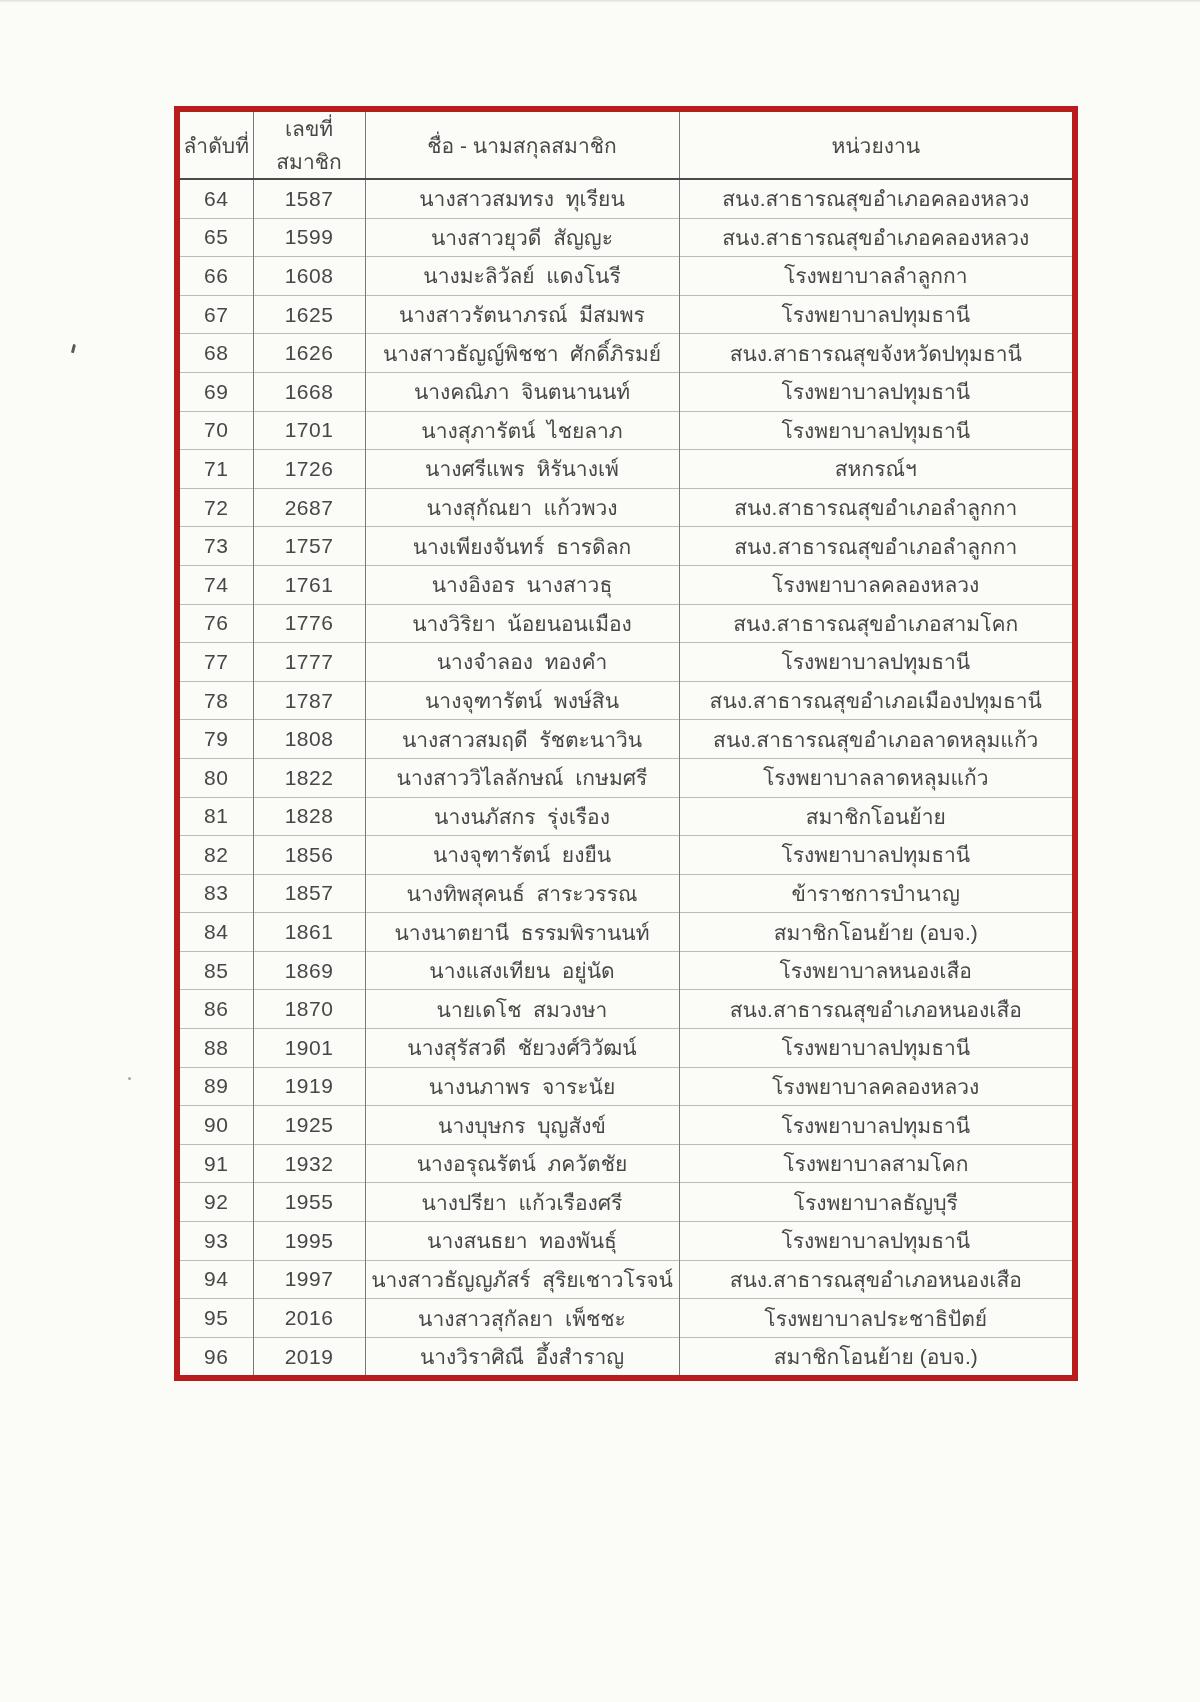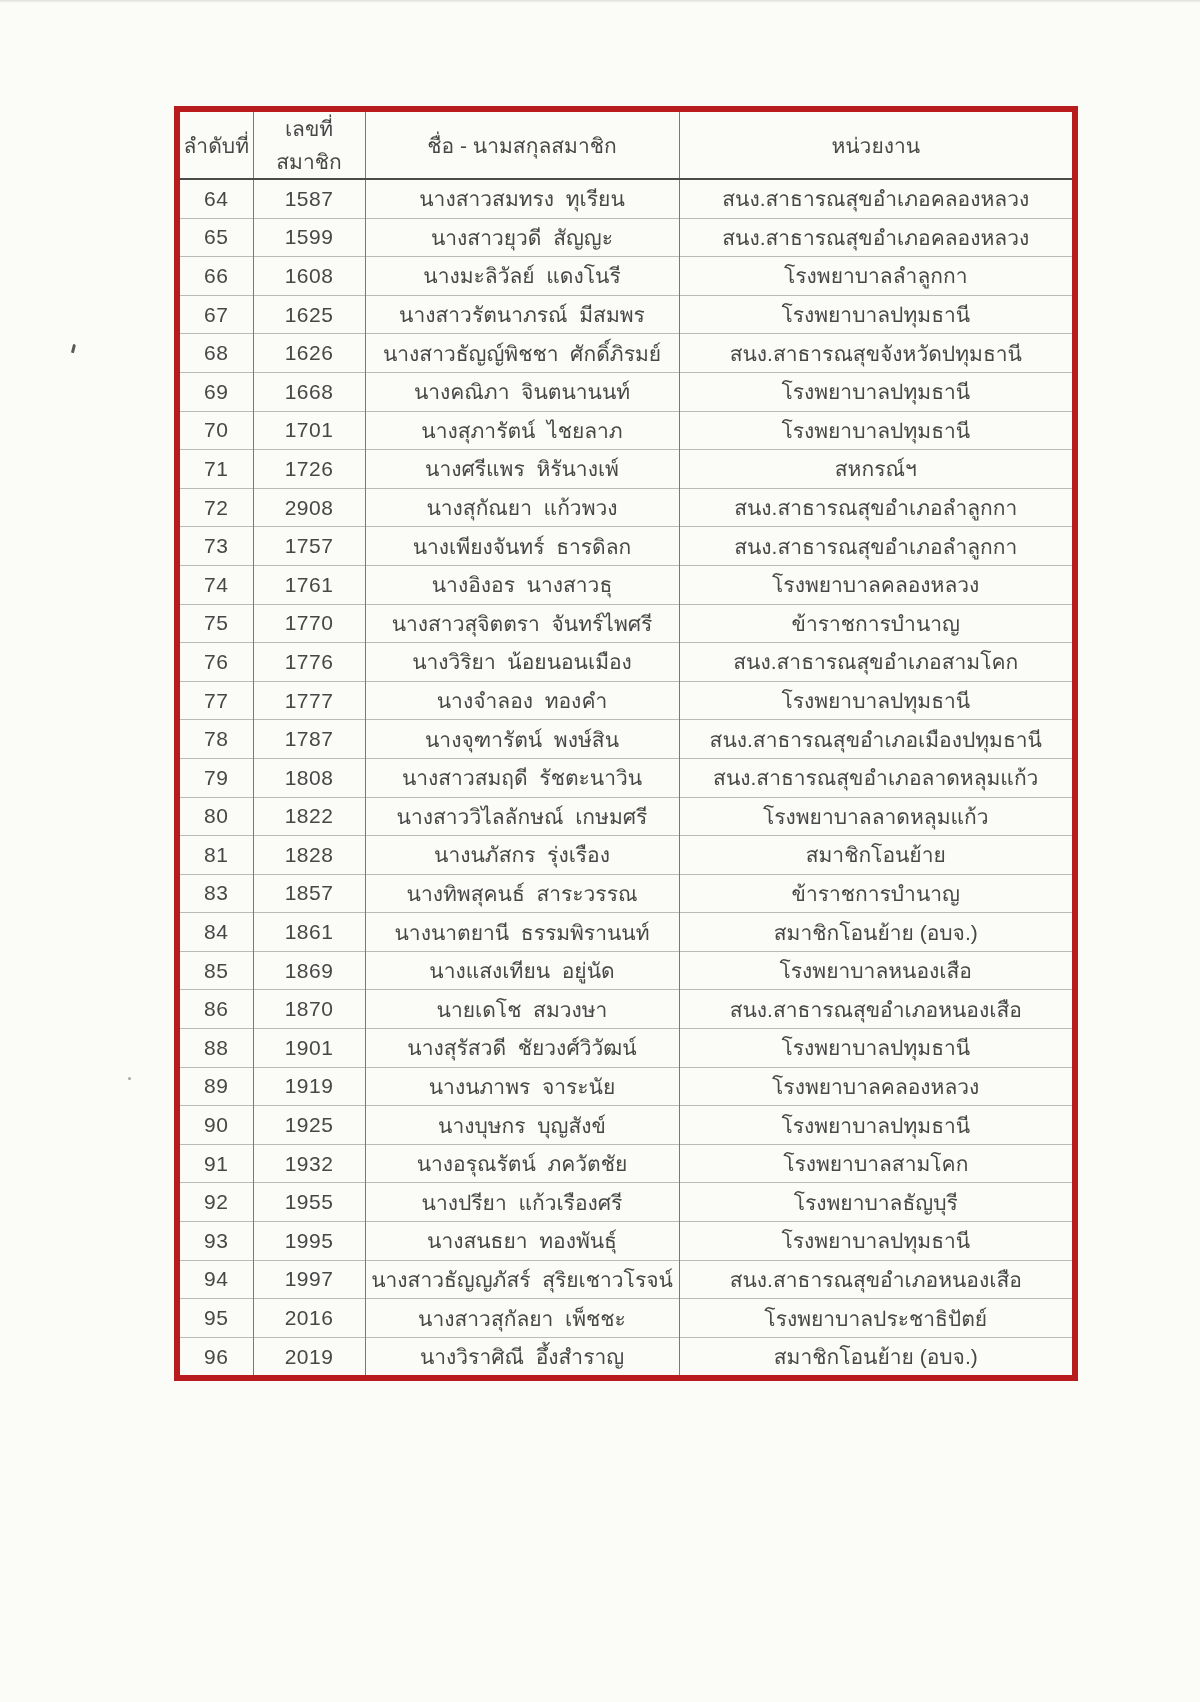--- a/index.html
+++ b/index.html
@@ -160,45 +160,39 @@
 
   <tr>
     <td class="cell-no">71</td>
     <td class="cell-member">1726</td>
     <td class="cell-name">นางศรีแพร  หิรันางเพ์</td>
     <td class="cell-unit">สหกรณ์ฯ</td>
   </tr>
 
   <tr>
     <td class="cell-no">72</td>
-    <td class="cell-member">2908</td>
+    <td class="cell-member">2687</td>
     <td class="cell-name">นางสุกัณยา  แก้วพวง</td>
     <td class="cell-unit">สนง.สาธารณสุขอำเภอลำลูกกา</td>
   </tr>
 
   <tr>
     <td class="cell-no">73</td>
     <td class="cell-member">1757</td>
     <td class="cell-name">นางเพียงจันทร์  ธารดิลก</td>
     <td class="cell-unit">สนง.สาธารณสุขอำเภอลำลูกกา</td>
   </tr>
 
   <tr>
     <td class="cell-no">74</td>
     <td class="cell-member">1761</td>
     <td class="cell-name">นางอิงอร  นางสาวธุ</td>
     <td class="cell-unit">โรงพยาบาลคลองหลวง</td>
   </tr>
 
-  <tr>
-    <td class="cell-no">75</td>
-    <td class="cell-member">1770</td>
-    <td class="cell-name">นางสาวสุจิตตรา  จันทร์ไพศรี</td>
-    <td class="cell-unit">ข้าราชการบำนาญ</td>
-  </tr>
 
   <tr>
     <td class="cell-no">76</td>
     <td class="cell-member">1776</td>
     <td class="cell-name">นางวิริยา  น้อยนอนเมือง</td>
     <td class="cell-unit">สนง.สาธารณสุขอำเภอสามโคก</td>
   </tr>
 
   <tr>
     <td class="cell-no">77</td>
@@ -228,20 +222,26 @@
     <td class="cell-unit">โรงพยาบาลลาดหลุมแก้ว</td>
   </tr>
 
   <tr>
     <td class="cell-no">81</td>
     <td class="cell-member">1828</td>
     <td class="cell-name">นางนภัสกร  รุ่งเรือง</td>
     <td class="cell-unit">สมาชิกโอนย้าย</td>
   </tr>
 
+  <tr>
+    <td class="cell-no">82</td>
+    <td class="cell-member">1856</td>
+    <td class="cell-name">นางจุฑารัตน์  ยงยืน</td>
+    <td class="cell-unit">โรงพยาบาลปทุมธานี</td>
+  </tr>
 
   <tr>
     <td class="cell-no">83</td>
     <td class="cell-member">1857</td>
     <td class="cell-name">นางทิพสุคนธ์  สาระวรรณ</td>
     <td class="cell-unit">ข้าราชการบำนาญ</td>
   </tr>
 
   <tr>
     <td class="cell-no">84</td>

